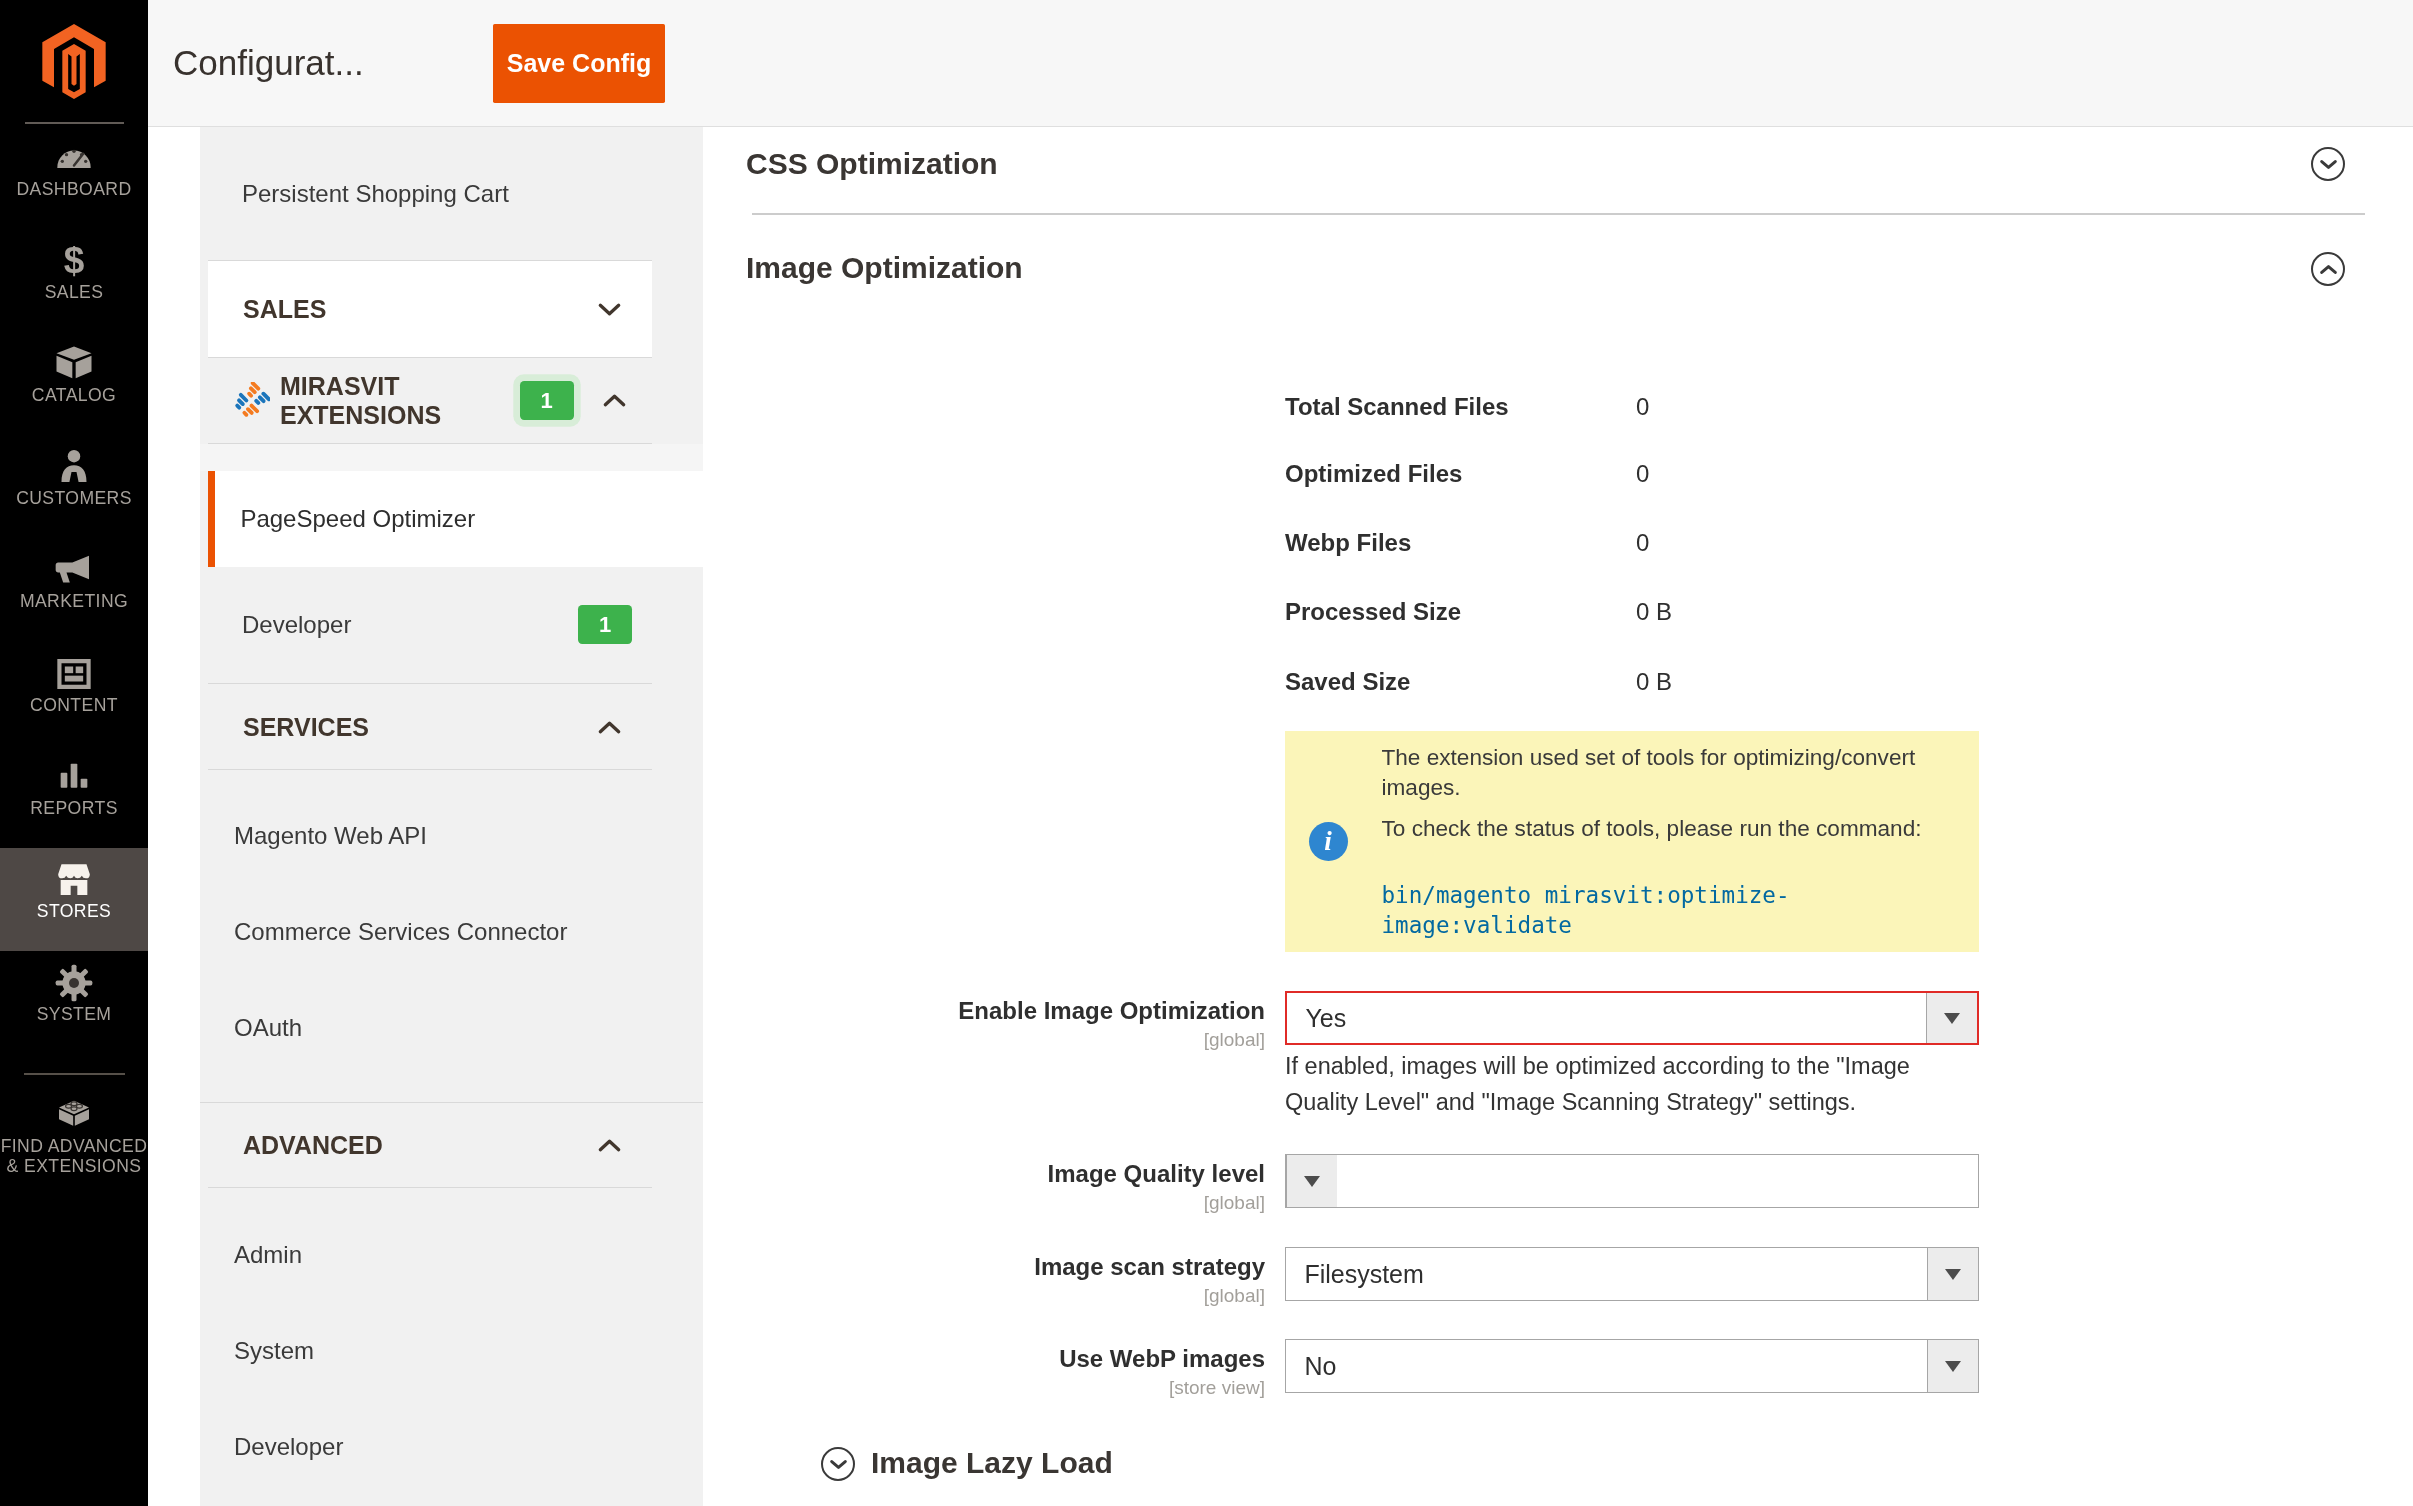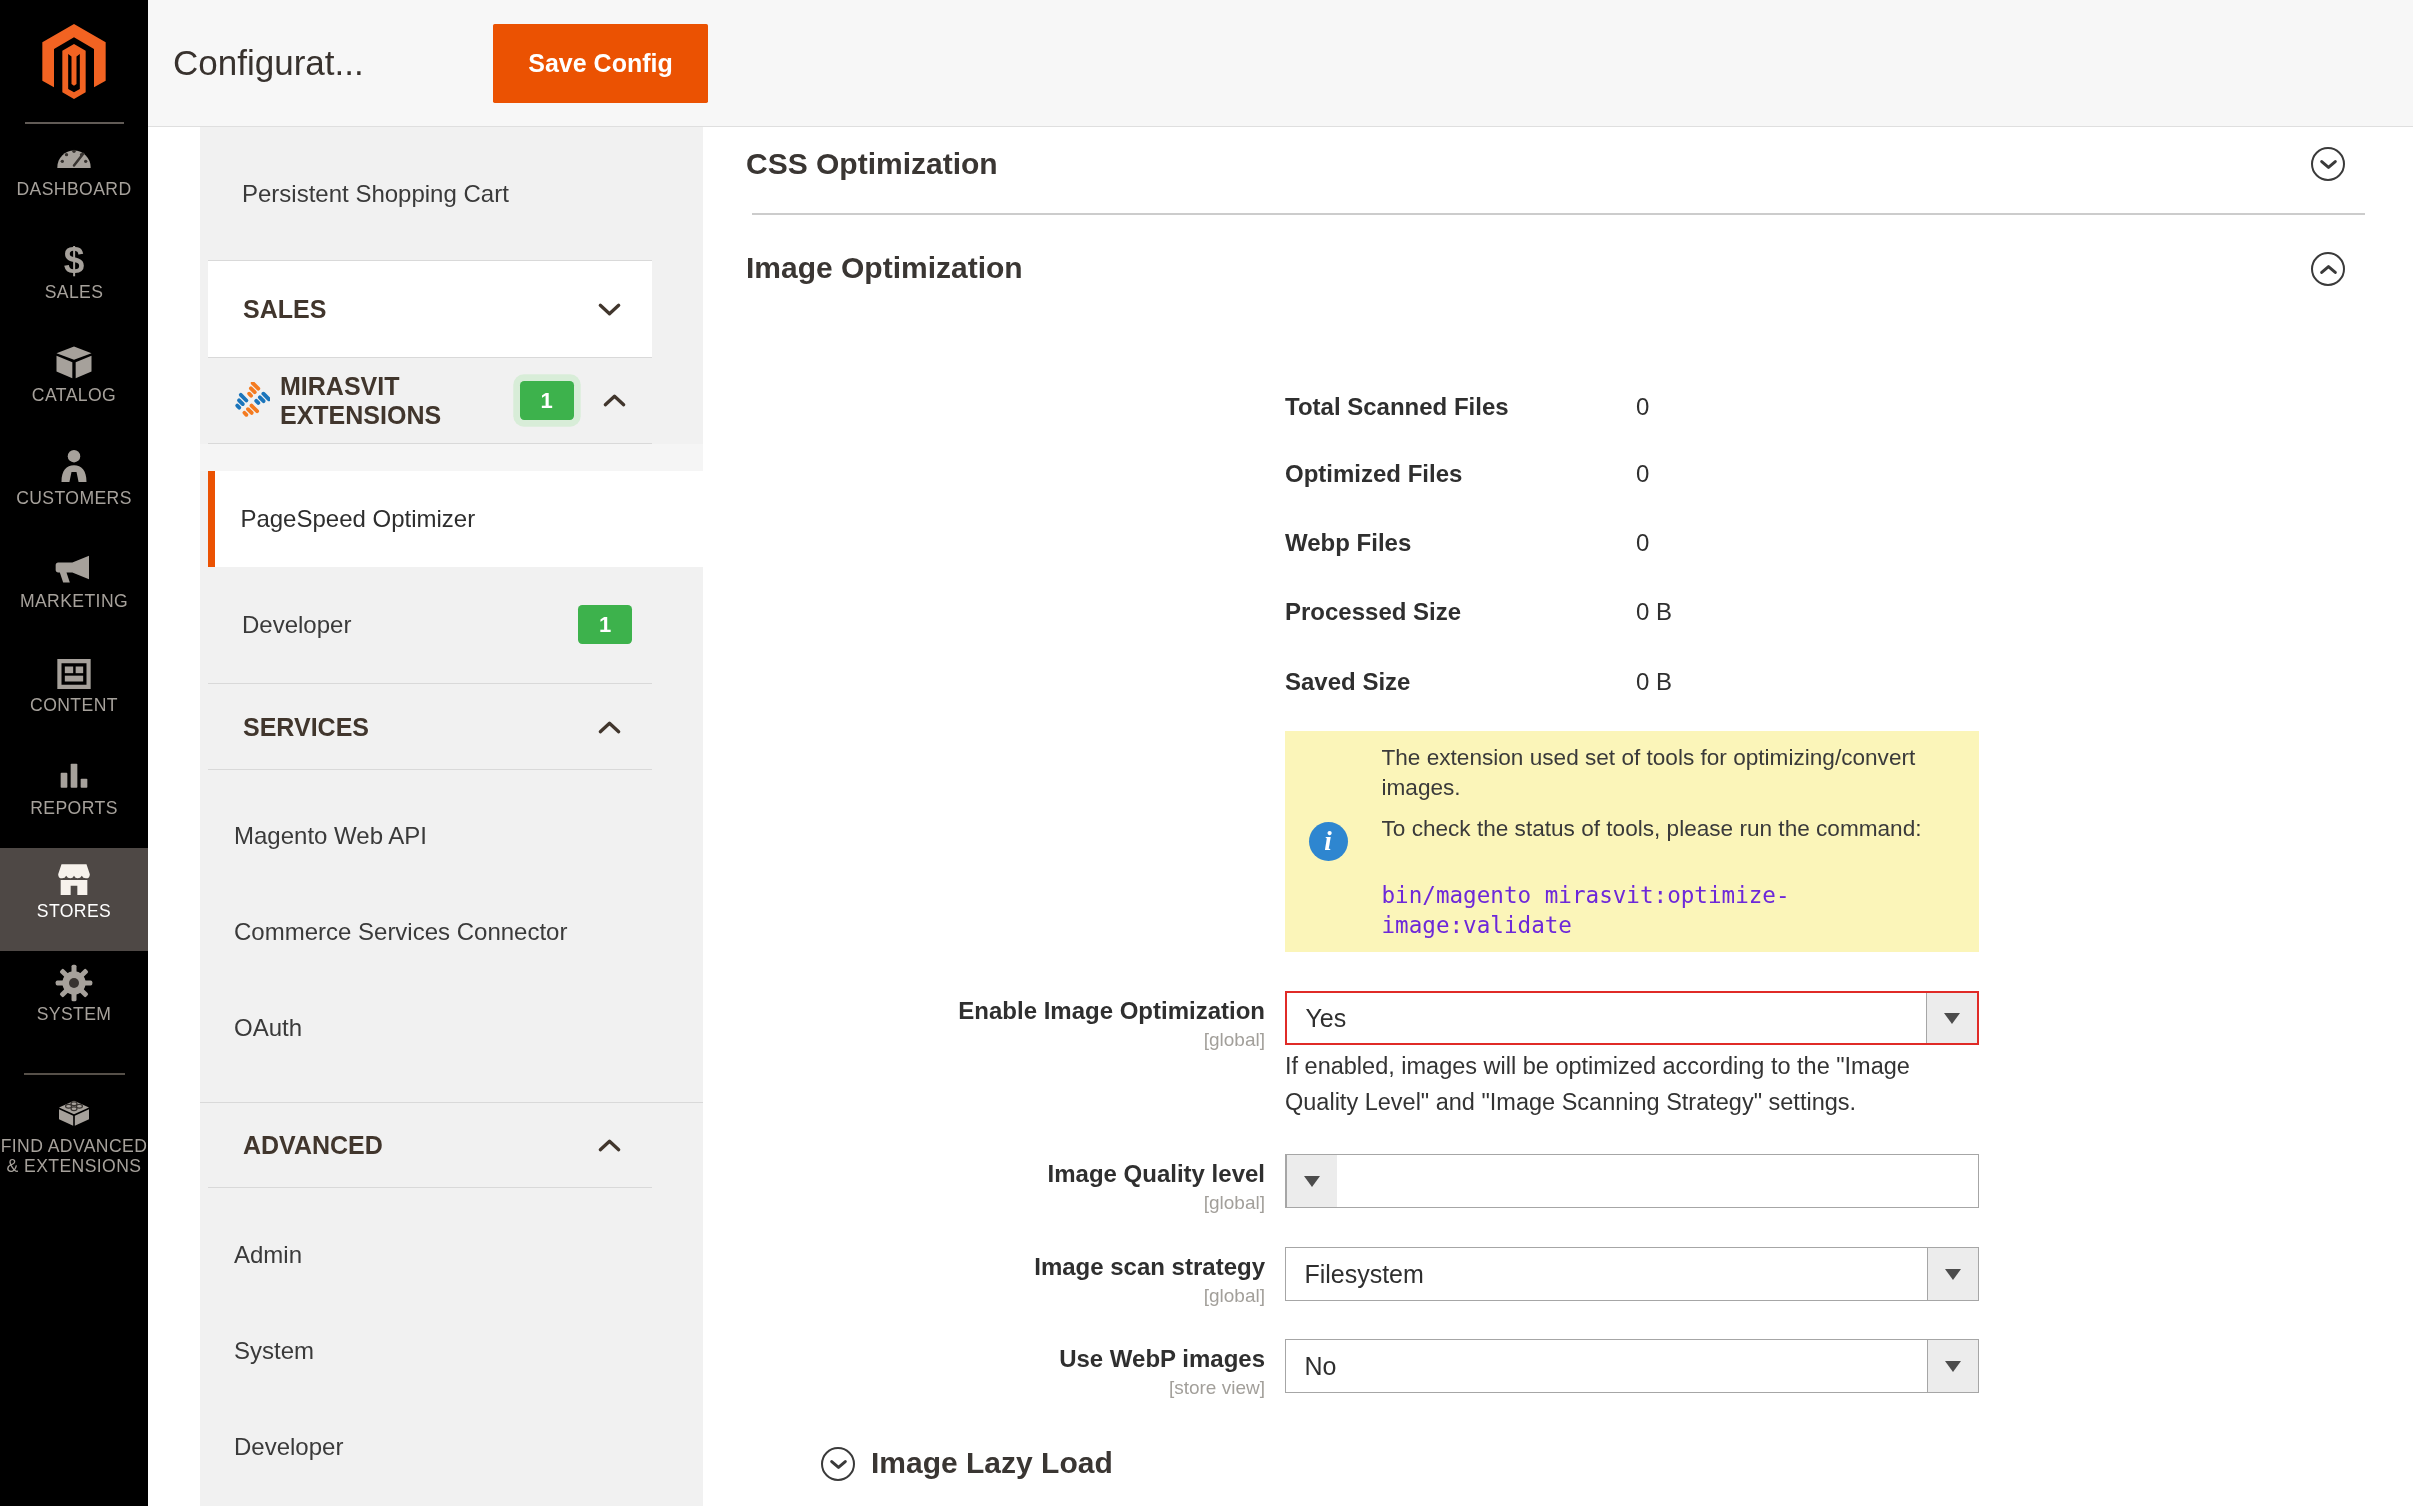--- a/index.html
+++ b/index.html
@@ -16,21 +16,21 @@
   .nav-item .nicon{display:block;margin:11.7px auto 1.7px;width:40px;height:40px;}
   .nav-item .nlabel{display:block;font-size:17.6px;letter-spacing:0.4px;line-height:20px;}
   .nav-item.active{background:#4e4845;color:#f7f2ec;}
   .nav-item.active .nlabel{color:#ffffff;}
   .nav-divider{position:absolute;left:23.5px;top:1073px;width:101px;height:1.7px;background:#565049;}
   .nav-item.partners{top:1083px;height:126px;}
   .dollar{font-size:37px;font-weight:bold;line-height:40px;display:block;margin:11.7px auto 1.7px;width:40px;height:40px;}
   
   .header{position:absolute;left:148px;top:0;right:0;height:127px;background:#f7f7f7;border-bottom:0.8px solid #dfdfdf;box-sizing:border-box;}
   .page-title{position:absolute;left:25px;top:41px;font-size:35px;line-height:44px;color:#38322e;white-space:nowrap;}
-  .save-btn{position:absolute;left:345px;top:23.5px;width:215px;height:79px;background:#eb5202;border:none;border-radius:1.7px;
+  .save-btn{position:absolute;left:345px;top:23.5px;width:172px;height:79px;background:#eb5202;border:none;border-radius:1.7px;
     color:#fff;font-size:25px;font-weight:700;font-family:inherit;cursor:pointer;}
   
   .panel{position:absolute;left:200px;top:127px;width:503px;height:1379px;background:#f1f1f1;}
   .prow{position:absolute;left:8px;width:444px;box-sizing:border-box;display:flex;align-items:center;cursor:pointer;}
   .prow .plabel{font-size:24px;color:#3a3a3a;}
   .pgroup-head .plabel{font-size:25px;font-weight:700;color:#41362d;}
   .row-persistent{top:0;height:134px;border-bottom:0.8px solid #d9d9d9;padding-left:34px;}
   .band-sales{top:134px;height:97px;background:#fff;border-bottom:0.8px solid #d9d9d9;padding:0 30px 0 35px;}
   .band-mirasvit{top:231px;height:86px;border-bottom:0.8px solid #d9d9d9;padding:0 25px 0 25px;}
   .band-mirasvit .plabel{margin-left:10px;}
@@ -60,21 +60,21 @@
   .divider{position:absolute;left:49px;top:86px;width:1613px;height:1.7px;background:#ccc;}
   .stat-row{position:absolute;left:582px;height:37px;display:flex;align-items:center;}
   .stat-row .slabel{width:351px;font-size:24px;font-weight:700;color:#2f2f2f;}
   .stat-row .svalue{font-size:24px;color:#2f2f2f;}
   .notice{position:absolute;left:582px;top:604px;width:694px;height:221px;background:#fbf5b9;box-sizing:border-box;
     display:flex;align-items:center;}
   .notice .info-ic{flex:none;width:39px;height:39px;margin-left:23.5px;border-radius:50%;background:#2e86d0;color:#fff;
     font-family:"Liberation Serif",serif;font-style:italic;font-weight:700;font-size:27px;
     display:flex;align-items:center;justify-content:center;}
   .notice .ntext{margin-left:34px;margin-right:25px;font-size:22.6px;line-height:30px;color:#3a3a3a;}
-  .notice .ncmd{font-family:"DejaVu Sans Mono",monospace;font-size:22.6px;margin-top:36px;color:#6d28d9;}
+  .notice .ncmd{font-family:"DejaVu Sans Mono",monospace;font-size:22.6px;margin-top:36px;color:#0369a1;}
   .notice p{margin:0;}
   .notice .n2{margin-top:11.7px;}
   .f-label{position:absolute;left:143px;width:419px;text-align:right;}
   .f-label .ltext{font-size:24px;font-weight:600;color:#2f2f2f;line-height:30px;}
   .f-label .lscope{font-size:19px;color:#a29f9a;margin-top:3.4px;}
   .sel{position:absolute;left:582px;width:694px;height:54px;background:#fff;border:1.7px solid #a6a6a6;box-sizing:border-box;
     display:flex;align-items:stretch;cursor:pointer;}
   .sel.error{border:2.5px solid #e02b27;}
   .sel .stext{flex:1;display:flex;align-items:center;padding-left:18.4px;font-size:25px;color:#2f2f2f;}
   .sel .sbtn{width:50px;background:#ececec;border-left:1.7px solid #a6a6a6;display:flex;align-items:center;justify-content:center;}

